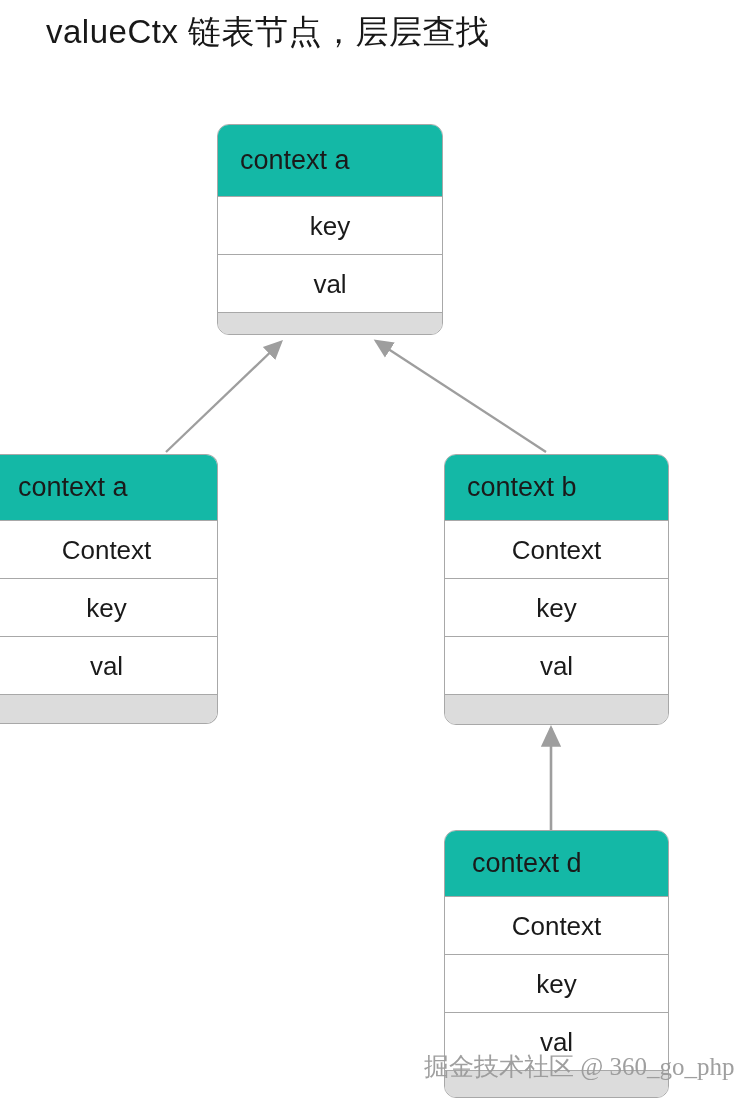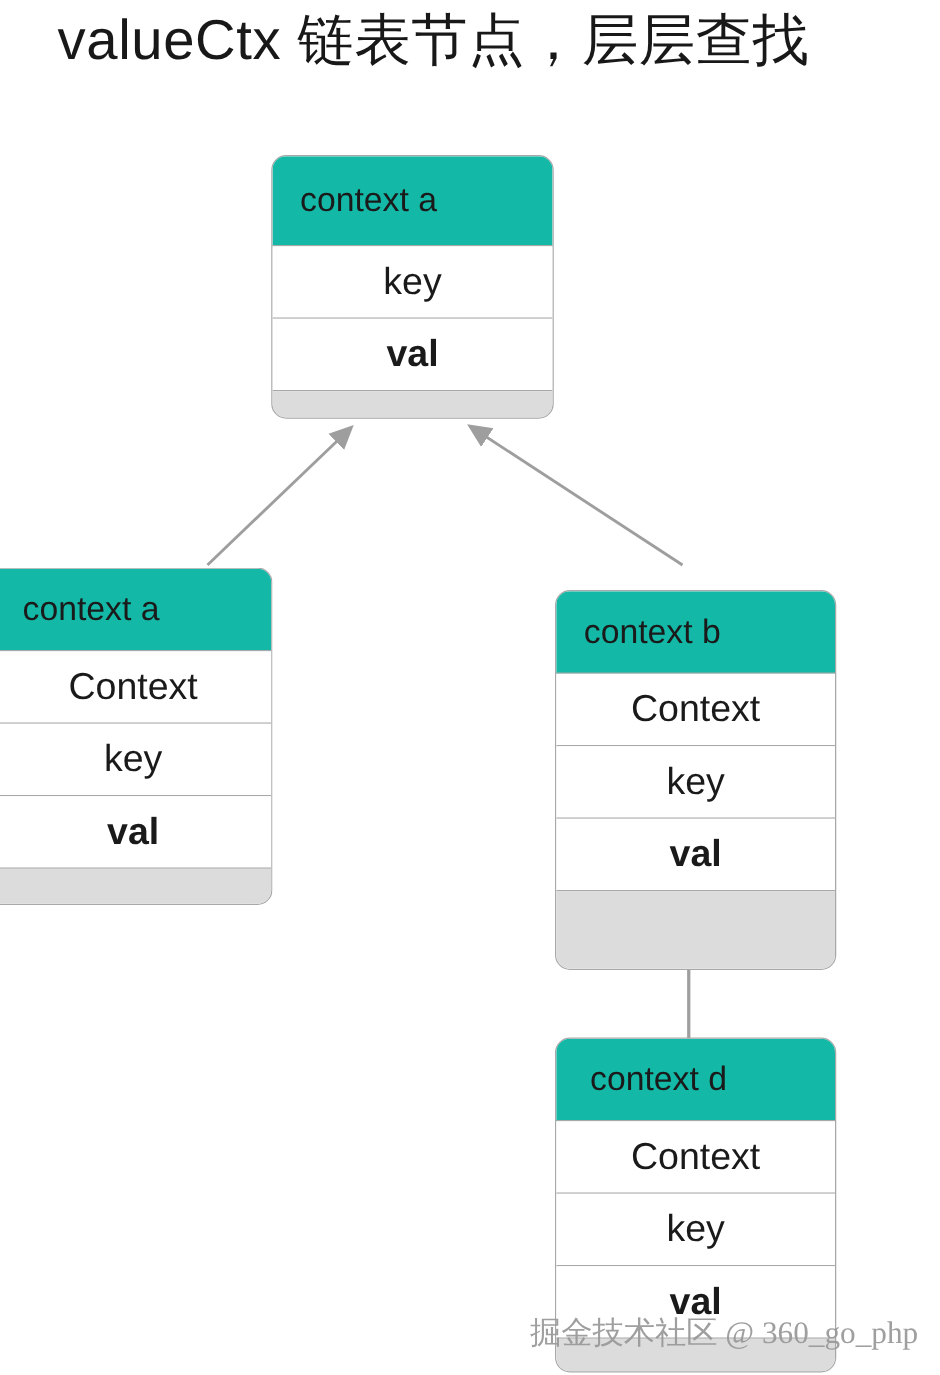--- a/index.html
+++ b/index.html
@@ -17,21 +17,21 @@
     height: 1100px;
     background: #ffffff;
     overflow: hidden;
   }
 
   
   #title {
     position: absolute;
     left: 46px;
     top: 8px;
-    font-size: 45px;
+    font-size: 33px;
     line-height: 48px;
     color: #181818;
     letter-spacing: 0.5px;
     white-space: nowrap;
     font-family: "Liberation Sans", sans-serif;
   }
 
   
   #links {
     position: absolute;
@@ -58,31 +58,30 @@
     line-height: 1;
     display: flex;
     align-items: center;
     padding-left: 22px;
     box-sizing: border-box;
     border-bottom: 1.6px solid #a8a8a8;
   }
   .node .row {
     background: #ffffff;
     color: #1a1a1a;
-    font-size: 30px;
+    font-size: 26px;
     line-height: 1;
     display: flex;
     align-items: center;
     justify-content: center;
     box-sizing: border-box;
     border-bottom: 1.6px solid #a8a8a8;
   }
   .node .row.last {
     border-bottom: 1.6px solid #a8a8a8;
-    font-weight: bold;
   }
   .node .foot {
     background: #dcdcdc;
     box-sizing: border-box;
     flex: 1 1 auto;
   }
   .node-inner {
     display: flex;
     flex-direction: column;
     height: 100%;
@@ -105,23 +104,23 @@
     height: 270px;
     border-left: none;
     border-top-left-radius: 0;
     border-bottom-left-radius: 0;
   }
   #node-left .hdr { height: 66px; }
   #node-left .row { height: 58px; }
 
   #node-b {
     left: 444px;
-    top: 472px;
+    top: 454px;
     width: 225px;
-    height: 304px;
+    height: 271px;
   }
   #node-b .hdr { height: 66px; }
   #node-b .row { height: 58px; }
 
   #node-d {
     left: 444px;
     top: 830px;
     width: 225px;
     height: 268px;
   }

